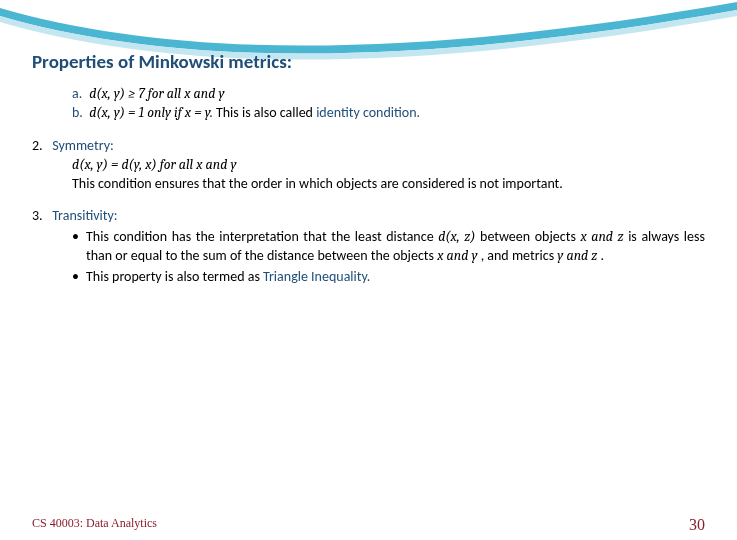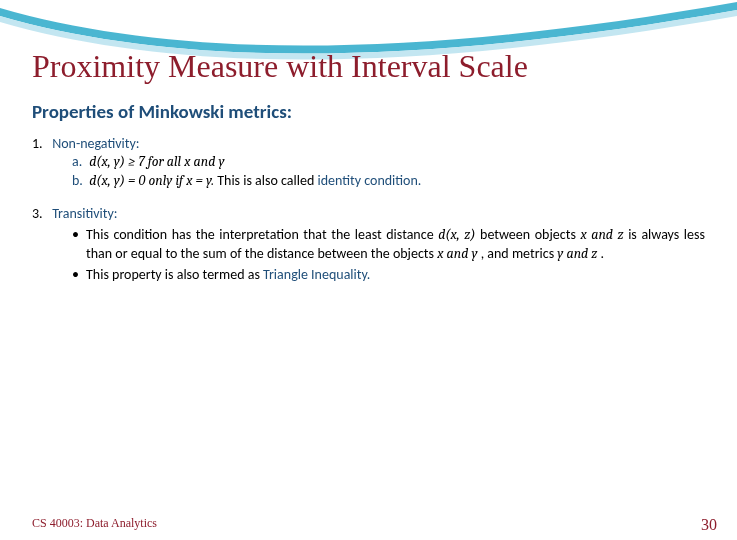--- a/index.html
+++ b/index.html
@@ -72,64 +72,69 @@
   }
   .bullets .dot {
     width:14px; flex:0 0 14px;
     color:#000;
   }
   .bullets .txt {
     flex:1;
   }
   .footer {
     position:absolute;
-    left:32px; right:20px; bottom:6px;
+    left:32px; right:32px; bottom:6px;
     display:flex; justify-content:space-between;
     font-family:"Calibri",sans-serif;
     font-size:12px;
     color:#8d1d2c;
     font-style:italic;
   }
   .footer .left { font-style:normal; font-family:"Constantia","Georgia",serif; font-size:12px;}
   .footer .right { font-style:normal; font-family:"Constantia","Georgia",serif; font-size:16px;}
 </style>
 </head>
 <body>
 
 <svg class="swoosh" viewBox="0 0 737 70">
   <path d="M0,10 C150,55 350,55 737,0 L737,0 L737,0 Z" fill="none"></path>
   <path d="M0,8 C180,60 420,58 737,2 L737,10 C420,66 180,68 0,16 Z" fill="#2aa9c9" opacity="0.85"></path>
   <path d="M0,16 C180,68 420,66 737,10 L737,16 C420,72 180,74 0,22 Z" fill="#bde3ef" opacity="0.9"></path>
 </svg>
 
 <div class="content">
-  <h1 class="title">Proximity Measure with Interval Scale</h1>
 
   <div class="section-head">Properties of Minkowski metrics:</div>
 
   <div class="list">
 
     <div class="item">
-      <span class="item-head">
-        <span class="num">1.</span>
-        &nbsp;
-        <span class="blue">Non-negativity:</span>
-      </span>
       <div class="sub-a">
         <span class="lab">a.</span>
         <span class="math-i">d(x, y) ≥ 7 for all x and y</span>
       </div>
       <div class="sub-a">
         <span class="lab">b.</span>
-        <span class="math-i">d(x, y) = 0 only if x = y.</span>
+        <span class="math-i">d(x, y) = 1 only if x = y.</span>
         <span> This is also called </span>
         <span class="identity">identity condition.</span>
       </div>
     </div>
 
+    <div class="item">
+      <span class="item-head">
+        <span class="num">2.</span>
+        &nbsp;
+        <span class="blue">Symmetry:</span>
+      </span>
+      <div class="sub">
+        <span class="math-i">d(x, y) = d(y, x)  for all x and y</span>
+      </div>
+      <div class="sub">This condition ensures that the order in which objects are considered is not important.</div>
+    </div>
 
     <div class="item">
       <span class="item-head">
         <span class="num">3.</span>
         &nbsp;
         <span class="blue">Transitivity:</span>
       </span>
       <div class="bullets">
         <div class="b">
           <div class="dot">•</div>

